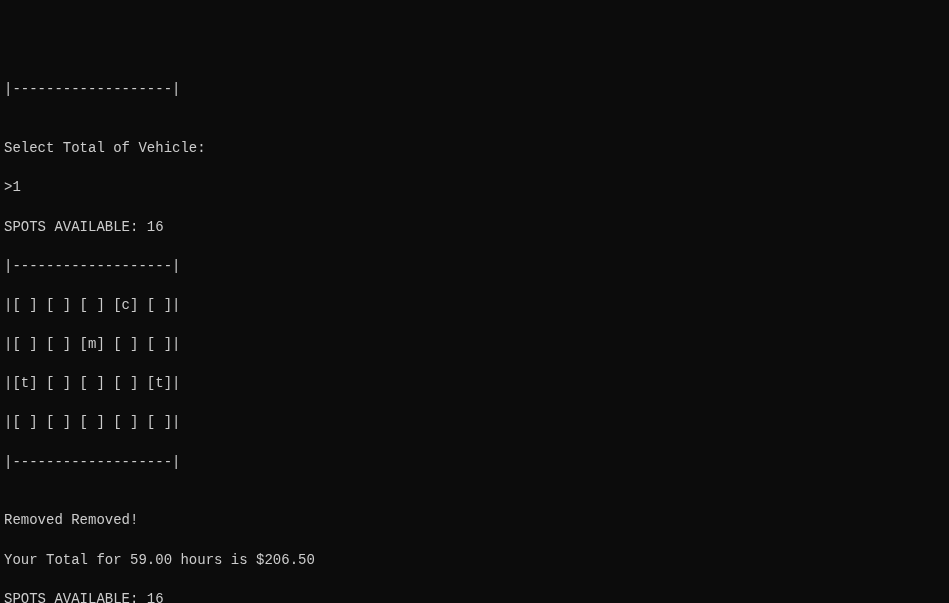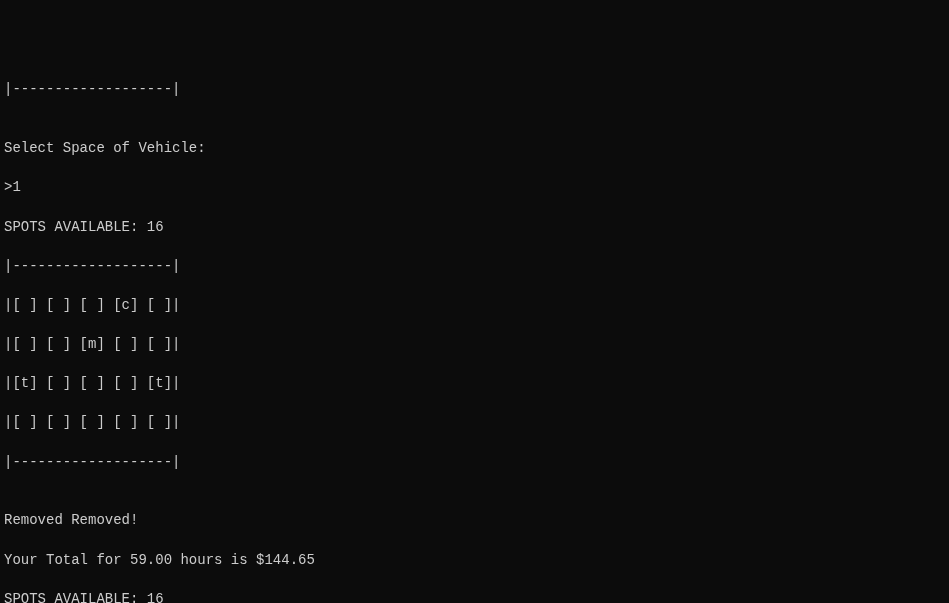--- a/index.html
+++ b/index.html
@@ -23,32 +23,32 @@
       display: block;
     }
   </style>
 </head>
 <body>
 
 
 
 <span class="line">|-------------------|</span>
 <span class="line"></span>
-<span class="line">Select Space of Vehicle:</span>
+<span class="line">Select Total of Vehicle:</span>
 <span class="line">&gt;1</span>
 <span class="line">SPOTS AVAILABLE: 16</span>
 <span class="line">|-------------------|</span>
 <span class="line">|[ ] [ ] [ ] [c] [ ]|</span>
 <span class="line">|[ ] [ ] [m] [ ] [ ]|</span>
 <span class="line">|[t] [ ] [ ] [ ] [t]|</span>
 <span class="line">|[ ] [ ] [ ] [ ] [ ]|</span>
 <span class="line">|-------------------|</span>
 <span class="line"></span>
 <span class="line">Removed Removed!</span>
-<span class="line">Your Total for 59.00 hours is $144.65</span>
+<span class="line">Your Total for 59.00 hours is $206.50</span>
 <span class="line">SPOTS AVAILABLE: 16</span>
 
 
 
 
 
 
 <span class="line"></span>
 
 

